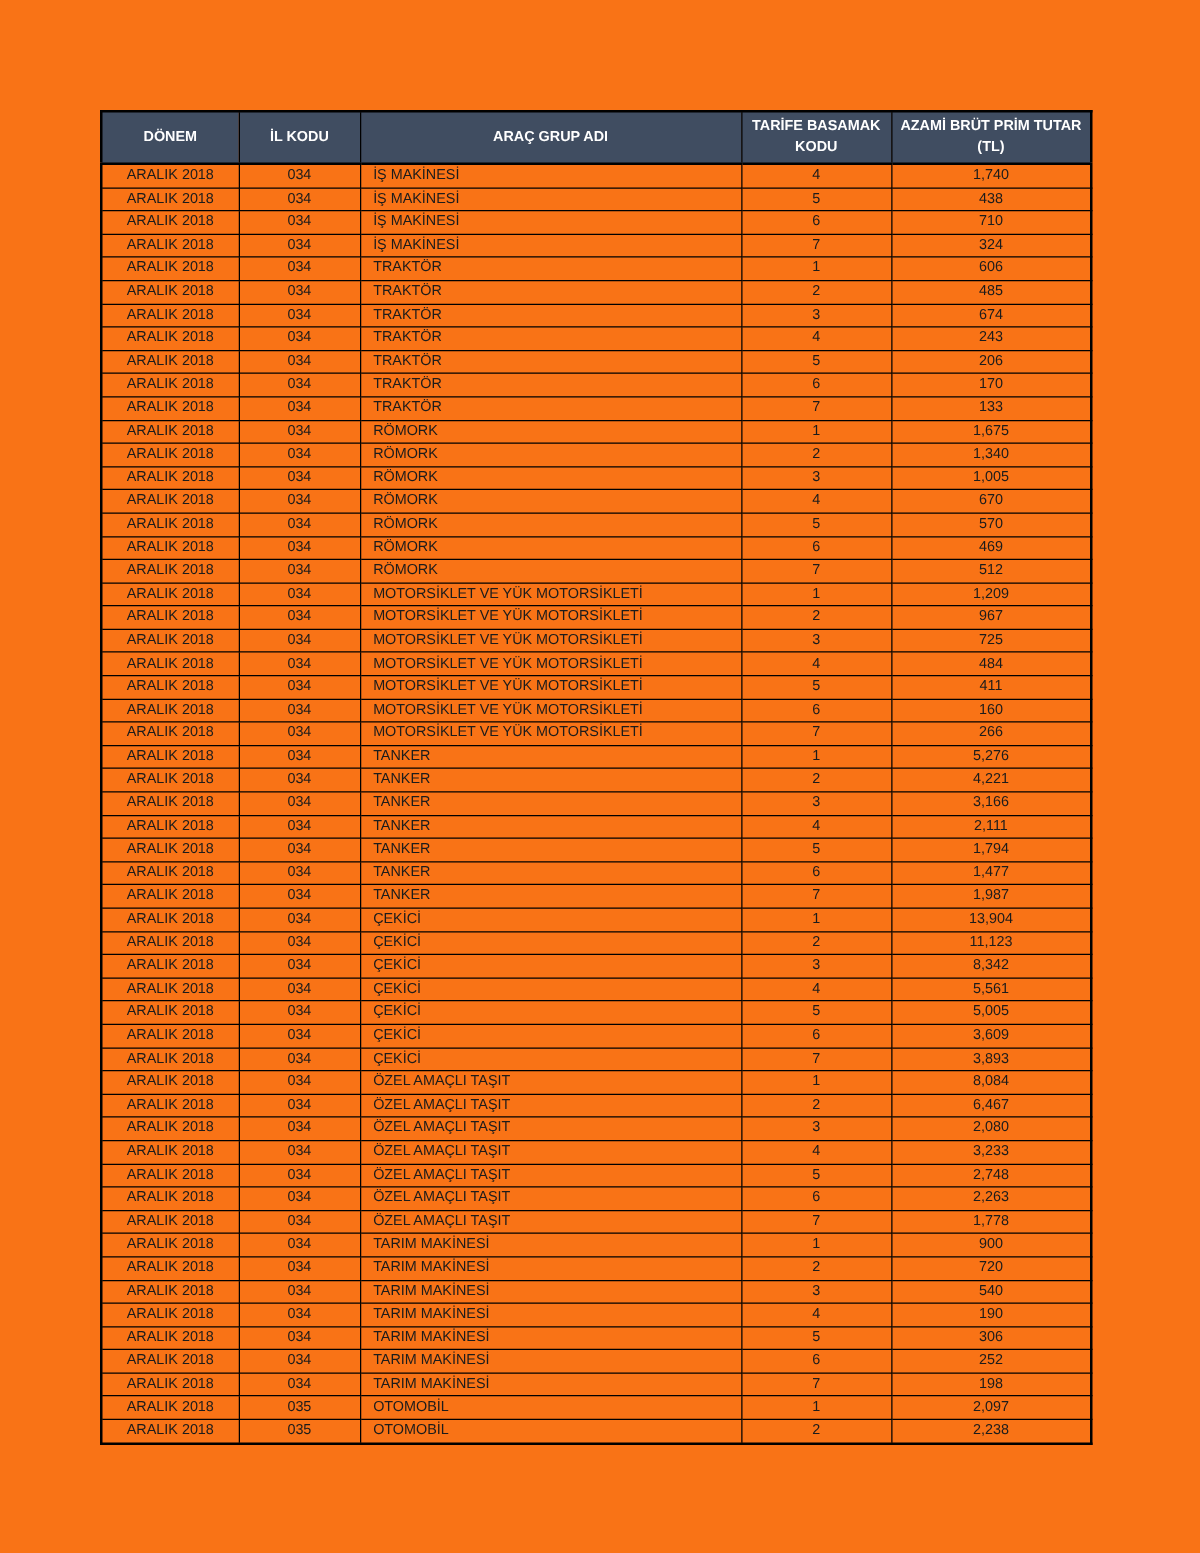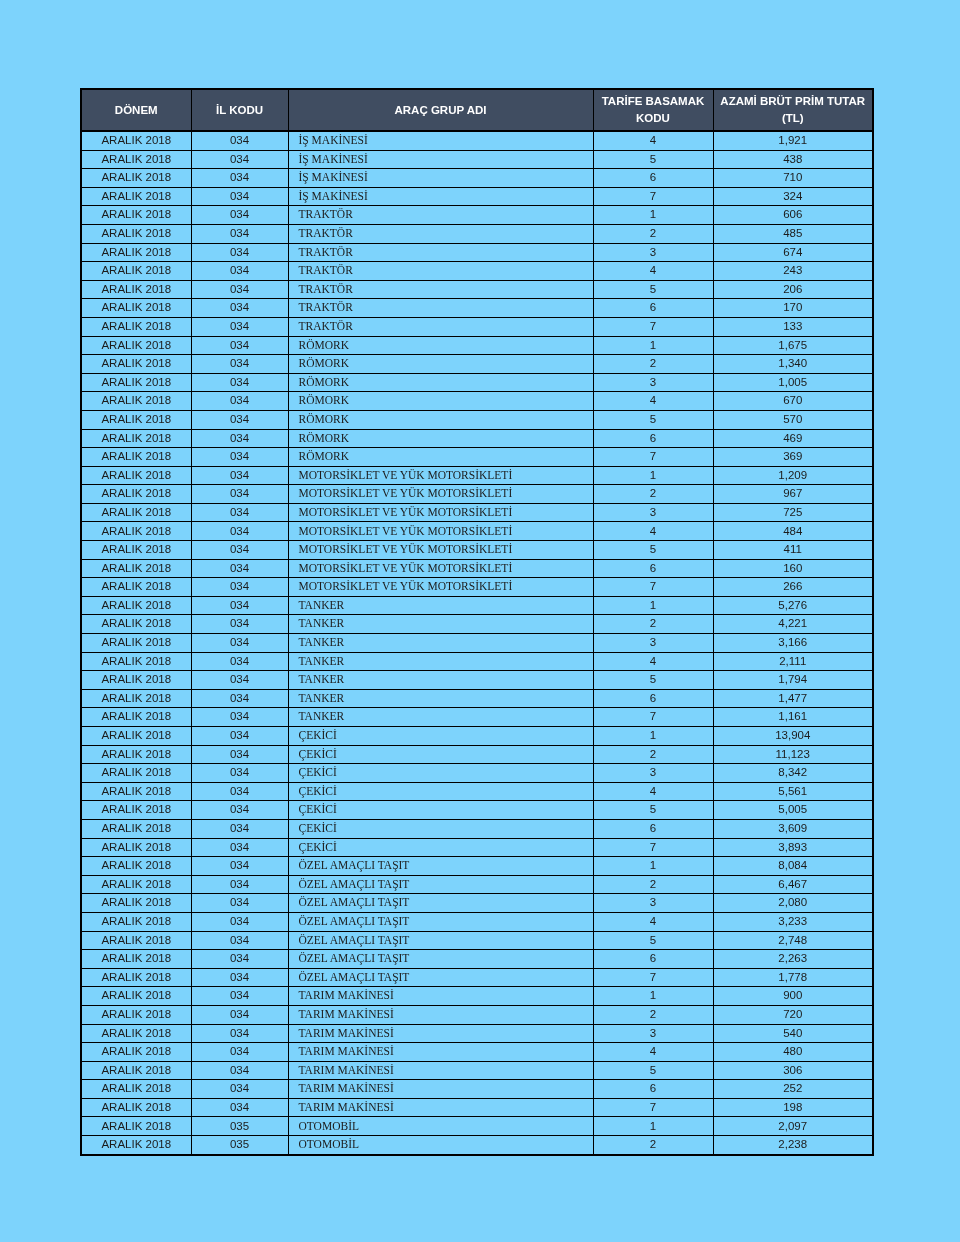--- a/index.html
+++ b/index.html
@@ -4,21 +4,21 @@
 <style>
   html, body {
     margin: 0;
     padding: 0;
     background: #ffffff;
   }
   .page {
     position: relative;
     width: 960px;
     height: 1242px;
-    background: #7dd3fc;
+    background: #f97316;
     font-family: "Liberation Sans", sans-serif;
   }
   table.tariff {
     position: absolute;
     left: 80px;
     top: 88px;
     width: 792px;
     border-collapse: collapse;
     table-layout: fixed;
     border: 2px solid #000000;
@@ -53,21 +53,20 @@
     vertical-align: middle;
     border: 1px solid #000000;
     padding: 0 2px;
     white-space: nowrap;
     overflow: hidden;
     line-height: 1;
   }
   tbody td.left {
     text-align: left;
     padding-left: 10px;
-    font-family: Liberation Serif, serif;
   }
 </style>
 </head>
 <body>
 
 <div class="page">
   <table class="tariff">
     <colgroup>
       <col class="c-donem">
       <col class="c-il">
@@ -98,21 +97,21 @@
           <span class="l2">(TL)</span>
         </th>
       </tr>
     </thead>
     <tbody id="table-body">
         <tr>
           <td>ARALIK 2018</td>
           <td>034</td>
           <td class="left">İŞ MAKİNESİ</td>
           <td>4</td>
-          <td>1,921</td>
+          <td>1,740</td>
         </tr>
         <tr>
           <td>ARALIK 2018</td>
           <td>034</td>
           <td class="left">İŞ MAKİNESİ</td>
           <td>5</td>
           <td>438</td>
         </tr>
         <tr>
           <td>ARALIK 2018</td>
@@ -217,21 +216,21 @@
           <td>034</td>
           <td class="left">RÖMORK</td>
           <td>6</td>
           <td>469</td>
         </tr>
         <tr>
           <td>ARALIK 2018</td>
           <td>034</td>
           <td class="left">RÖMORK</td>
           <td>7</td>
-          <td>369</td>
+          <td>512</td>
         </tr>
         <tr>
           <td>ARALIK 2018</td>
           <td>034</td>
           <td class="left">MOTORSİKLET VE YÜK MOTORSİKLETİ</td>
           <td>1</td>
           <td>1,209</td>
         </tr>
         <tr>
           <td>ARALIK 2018</td>
@@ -315,21 +314,21 @@
           <td>034</td>
           <td class="left">TANKER</td>
           <td>6</td>
           <td>1,477</td>
         </tr>
         <tr>
           <td>ARALIK 2018</td>
           <td>034</td>
           <td class="left">TANKER</td>
           <td>7</td>
-          <td>1,161</td>
+          <td>1,987</td>
         </tr>
         <tr>
           <td>ARALIK 2018</td>
           <td>034</td>
           <td class="left">ÇEKİCİ</td>
           <td>1</td>
           <td>13,904</td>
         </tr>
         <tr>
           <td>ARALIK 2018</td>
@@ -441,21 +440,21 @@
           <td>034</td>
           <td class="left">TARIM MAKİNESİ</td>
           <td>3</td>
           <td>540</td>
         </tr>
         <tr>
           <td>ARALIK 2018</td>
           <td>034</td>
           <td class="left">TARIM MAKİNESİ</td>
           <td>4</td>
-          <td>480</td>
+          <td>190</td>
         </tr>
         <tr>
           <td>ARALIK 2018</td>
           <td>034</td>
           <td class="left">TARIM MAKİNESİ</td>
           <td>5</td>
           <td>306</td>
         </tr>
         <tr>
           <td>ARALIK 2018</td>

